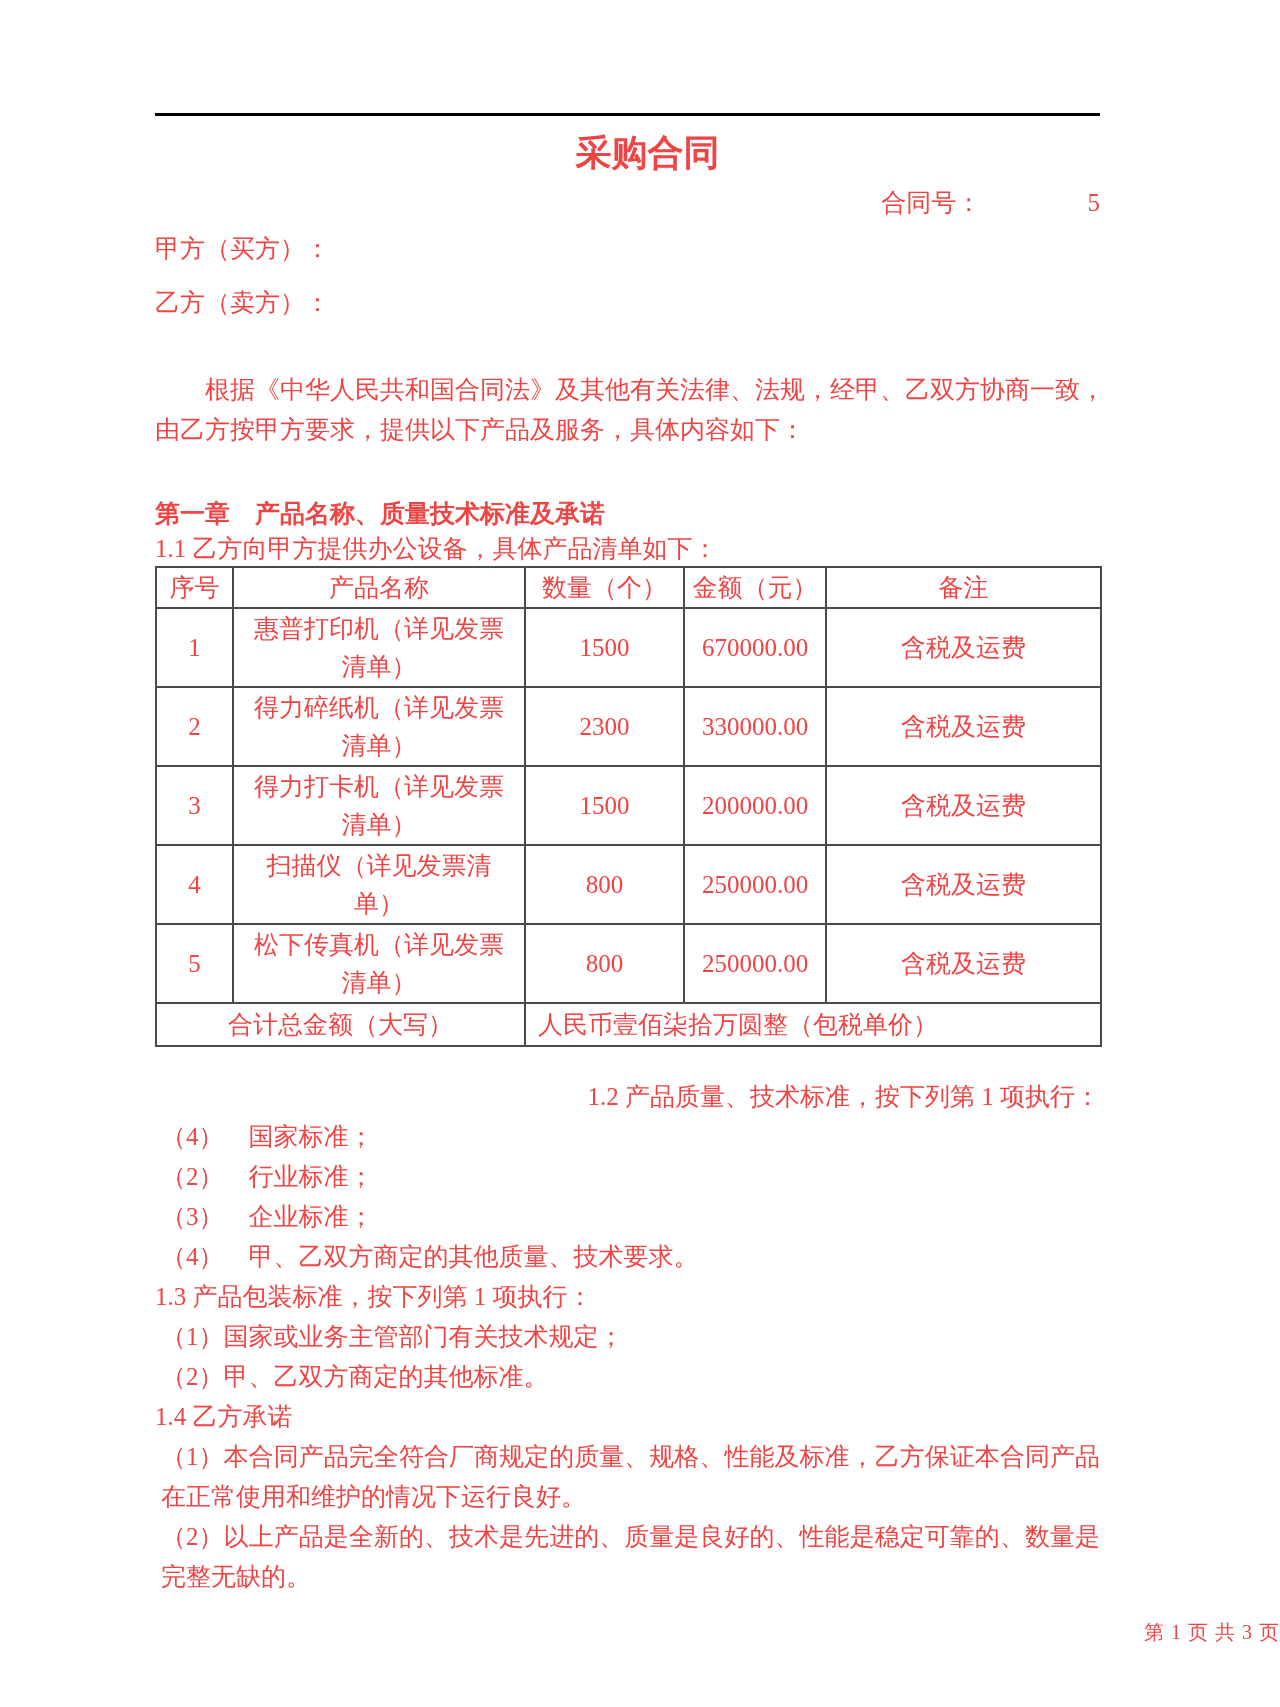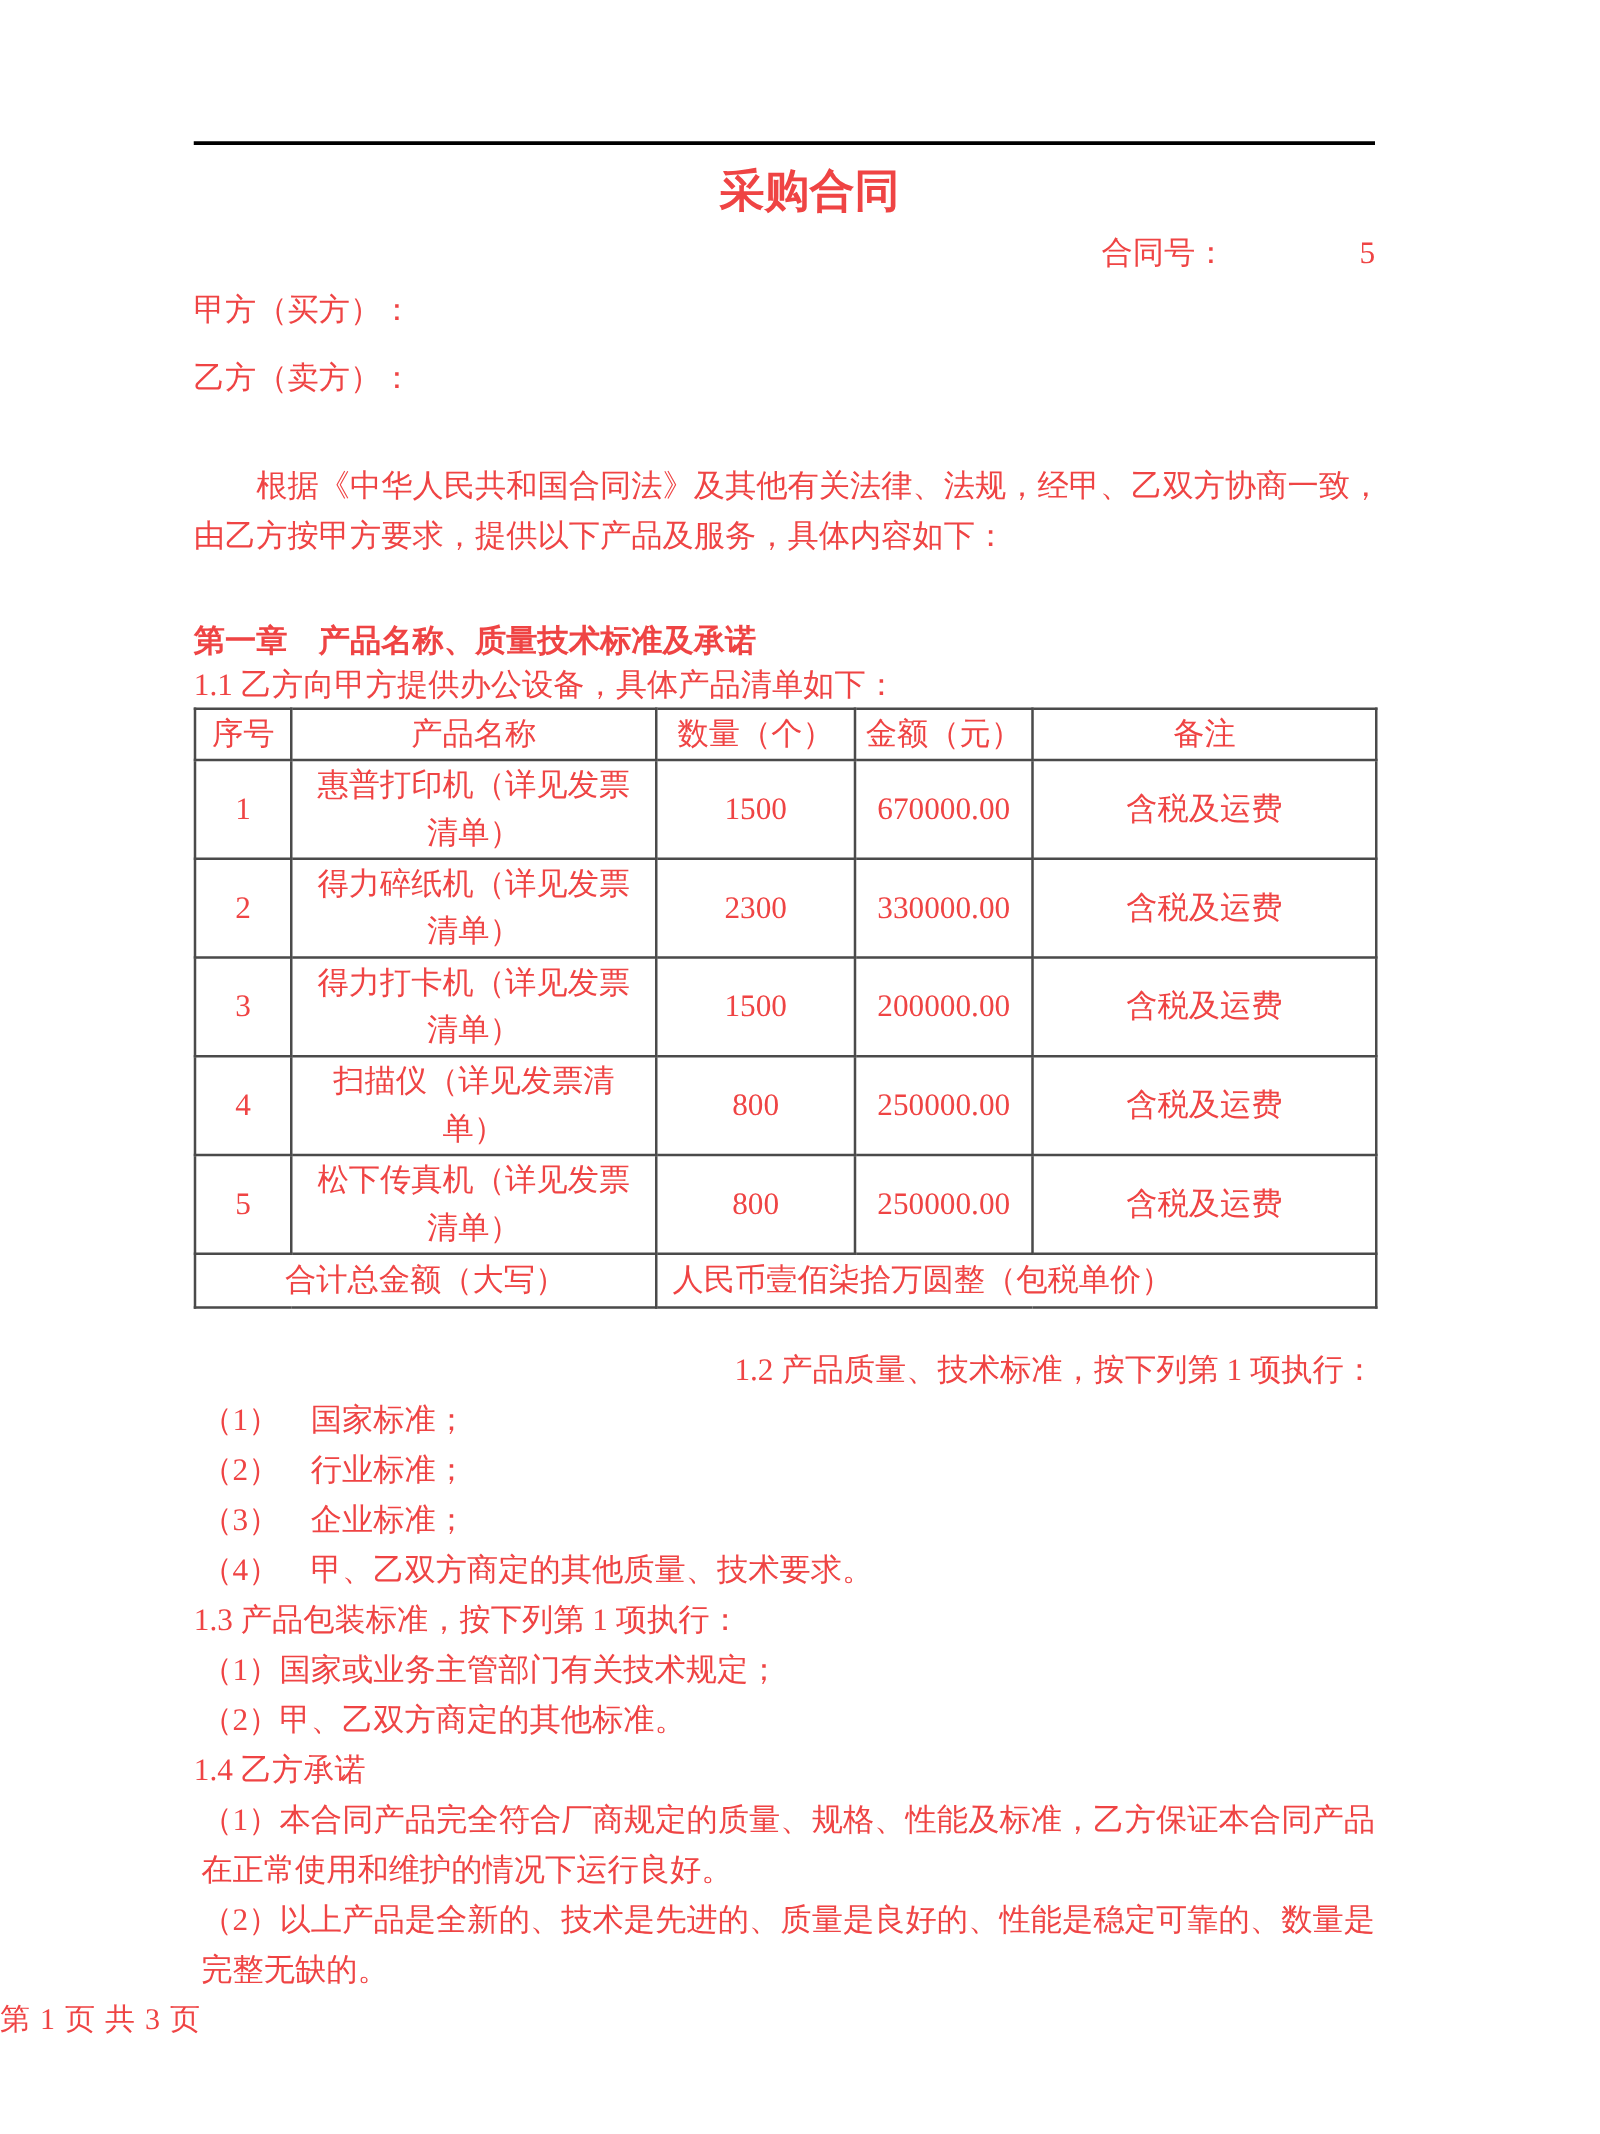--- a/index.html
+++ b/index.html
@@ -41,22 +41,22 @@
     text-align:center;vertical-align:middle;
     padding:0 4px;line-height:38px;
     overflow:hidden;
   }
   .products td.name{padding:0 14px;}
   .products tr.h{height:41px;}
   .products tr.d{height:79px;}
   .products tr.t{height:43px;}
   .products td.tval{text-align:left;padding-left:12px;}
   .footer{
-    margin-top:6px;font-size:24px;line-height:26px;
-    text-align:left;letter-spacing:1px;
+    margin-top:22px;font-size:20px;line-height:26px;
+    text-align:right;letter-spacing:1px;
   }
 </style>
 </head>
 <body>
 
 <div class="page">
   <div class="content">
 
     <div class="rule"></div>
 
@@ -130,21 +130,21 @@
           <td>含税及运费</td>
         </tr>
         <tr class="t">
           <td colspan="2">合计总金额（大写）</td>
           <td colspan="3" class="tval">人民币壹佰柒拾万圆整（包税单价）</td>
         </tr>
       </tbody>
     </table>
 
     <div class="clause after-table">1.2 产品质量、技术标准，按下列第 1 项执行：</div>
-    <div class="litem">（1）　国家标准；</div>
+    <div class="litem">（4）　国家标准；</div>
     <div class="litem">（2）　行业标准；</div>
     <div class="litem">（3）　企业标准；</div>
     <div class="litem">（4）　甲、乙双方商定的其他质量、技术要求。</div>
 
     <div class="clause">1.3 产品包装标准，按下列第 1 项执行：</div>
     <div class="litem">（1）国家或业务主管部门有关技术规定；</div>
     <div class="litem">（2）甲、乙双方商定的其他标准。</div>
 
     <div class="clause">1.4 乙方承诺</div>
     <div class="litem just">（1）本合同产品完全符合厂商规定的质量、规格、性能及标准，乙方保证本合同产品在正常使用和维护的情况下运行良好。</div>

